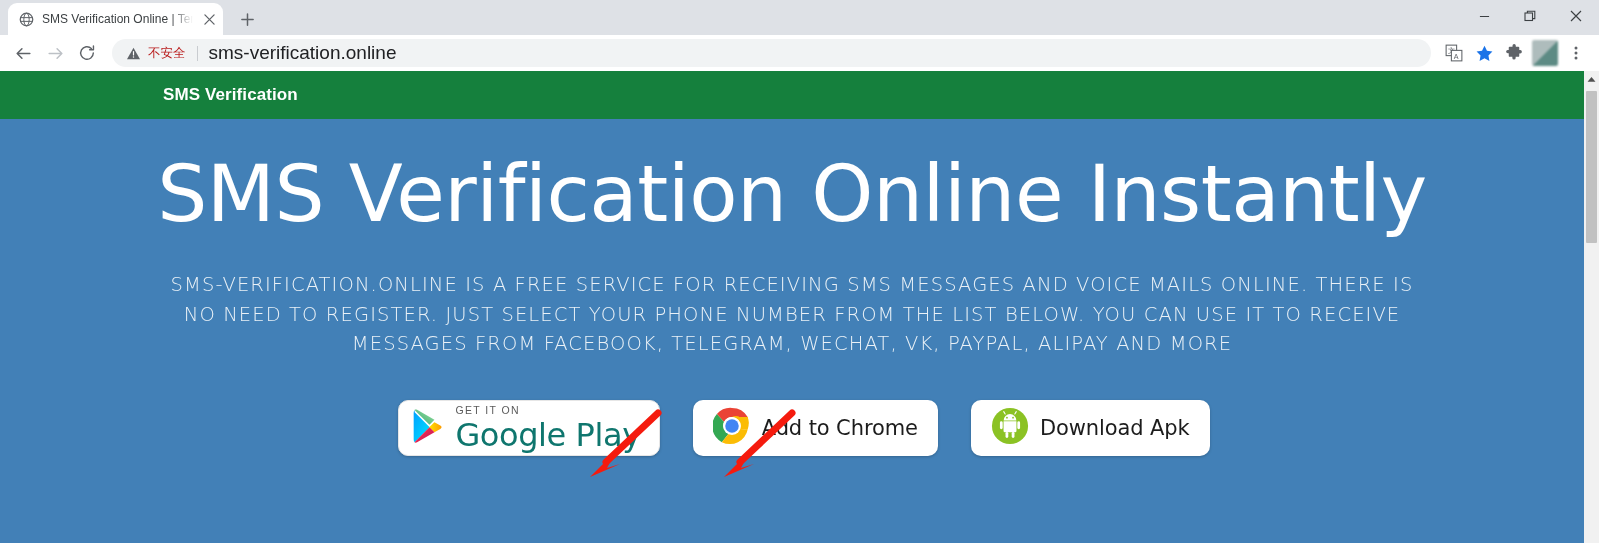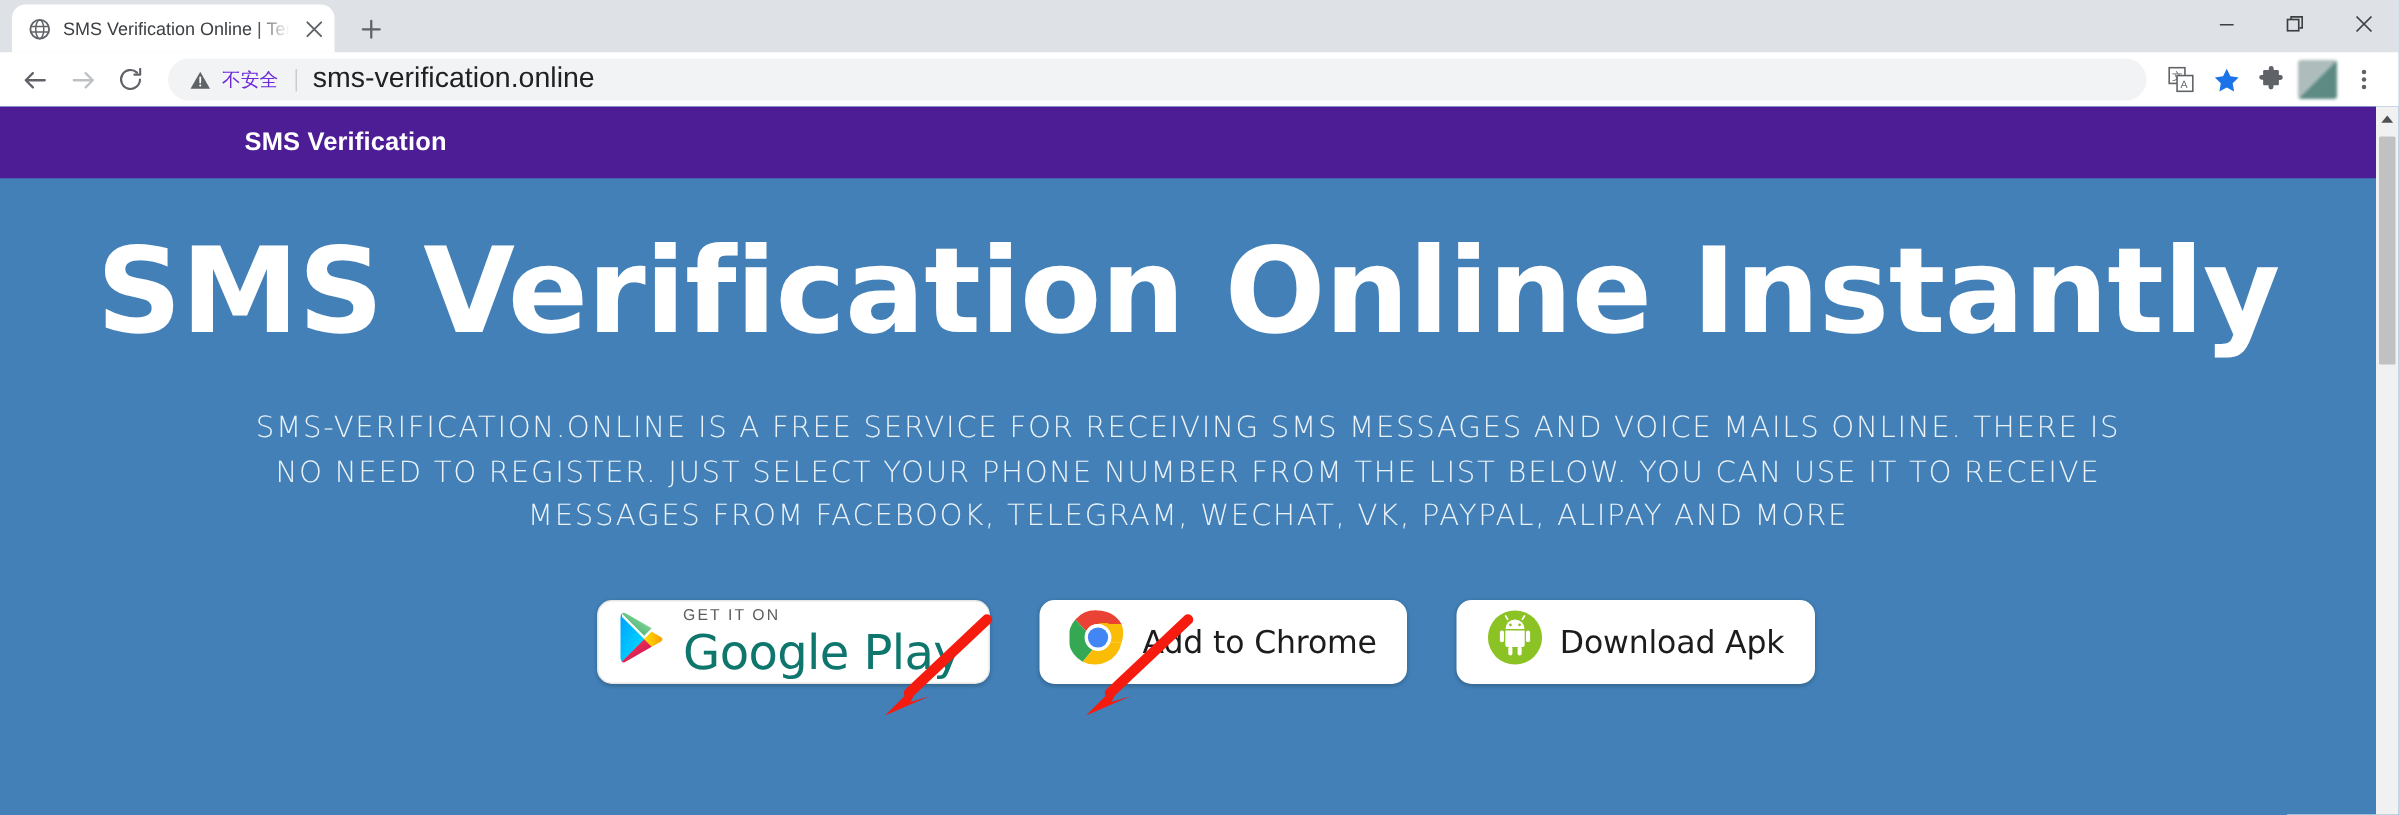--- a/index.html
+++ b/index.html
@@ -59,21 +59,21 @@
     color:#5f6368; flex:0 0 30px;
   }
   .navbtn.fwd{ color:#bdc1c6; }
   .omnibox{
     flex:1 1 auto; height:28px; margin-left:8px; margin-right:6px;
     background:#f1f3f4; border-radius:14px;
     display:flex; align-items:center; padding:0 14px; gap:7px;
     position:relative;
   }
   .warn-ico{ width:15px; height:15px; flex:0 0 15px; display:flex; align-items:center; justify-content:center;}
-  .notsecure{ font-size:12.5px; color:#6d28d9; white-space:nowrap; }
+  .notsecure{ font-size:12.5px; color:#b91c1c; white-space:nowrap; }
   .vdiv{ width:1px; height:15px; background:#c9ccd0; margin:0 4px; }
   .urltext{ font-size:19px; color:#202124; white-space:nowrap; }
   .tb-right{ display:flex; align-items:center; gap:0px; }
   .tbicon{
     width:30px; height:30px; display:flex; align-items:center; justify-content:center;
     flex:0 0 30px; color:#5f6368;
   }
   .avatar{
     width:26px; height:26px; margin:0 3px; flex:0 0 26px;
     background:
@@ -84,32 +84,32 @@
   .chrome-bottom-line{ height:1px; background:#cfd1d4; }
 
   
   .viewport{
     position:absolute; left:0; top:71px; width:1599px; height:472px;
     overflow:hidden; background:#4280b7;
   }
   .page{ position:relative; width:1584px; height:472px; }
 
   .navbar{
-    height:48px; background:#4c1d95; display:flex; align-items:center;
+    height:48px; background:#15803d; display:flex; align-items:center;
     padding-left:163px;
   }
   .brand{
     color:#ffffff; font-size:17px; font-weight:bold; letter-spacing:.1px;
   }
 
   .hero{
     background:#4280b7; height:424px; text-align:center; padding-top:34px;
   }
   .hero h1{
-    font-weight:700; font-size:79px; line-height:1.05; color:#ffffff;
+    font-weight:400; font-size:79px; line-height:1.05; color:#ffffff;
     letter-spacing:-0.5px; font-family:"DejaVu Sans",sans-serif;
   }
   .hero p{
     margin:34px auto 0; max-width:1255px;
     color:#eaf1f7; font-size:19.5px; line-height:1.52;
     text-transform:uppercase; letter-spacing:1.1px; font-weight:300;
     font-family:"DejaVu Sans",sans-serif;
     text-align:center;
   }
 

